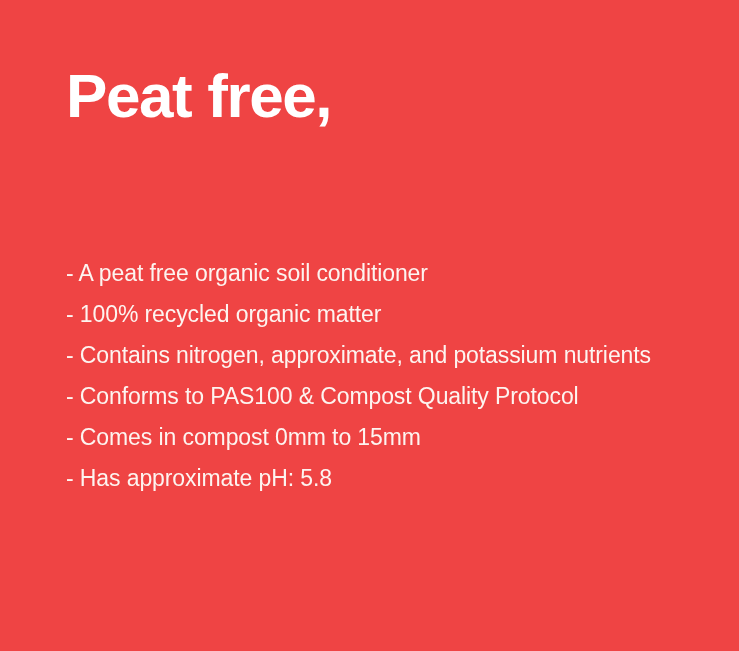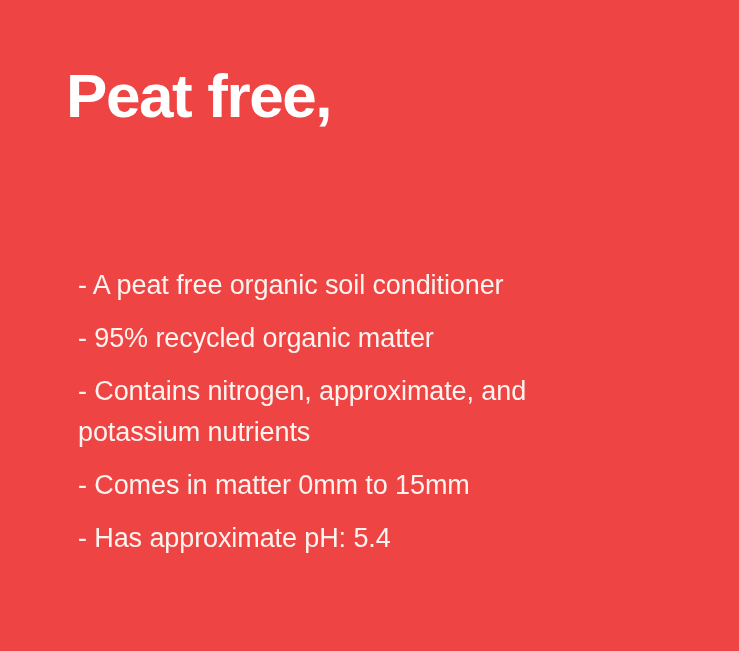--- a/index.html
+++ b/index.html
@@ -53,42 +53,43 @@
     position: absolute;
     top: 253px;
     left: 0;
     margin: 0;
     padding: 0;
     list-style: none;
     width: 600px;
   }
   .feature-list .feature-item {
     display: block;
-    margin: 12px;
+    margin: 0;
     padding: 0;
     color: #fdf4f0;
     font-family: "Liberation Sans", sans-serif;
     font-weight: 400;
-    font-size: 27px;
+    font-size: 23px;
     line-height: 41px;
     letter-spacing: -0.1px;
   }
 </style>
 </head>
 <body>
 
 <div class="promo-card">
   <div class="card-inner">
 
     <h1 class="headline">
       <span class="hl-line">Peat free,</span>
     </h1>
 
     <ul class="feature-list">
       <li class="feature-item">- A peat free organic soil conditioner</li>
-      <li class="feature-item">- 95% recycled organic matter</li>
+      <li class="feature-item">- 100% recycled organic matter</li>
       <li class="feature-item">- Contains nitrogen, approximate, and potassium nutrients</li>
-      <li class="feature-item">- Comes in matter 0mm to 15mm</li>
-      <li class="feature-item">- Has approximate pH: 5.4</li>
+      <li class="feature-item">- Conforms to PAS100 &amp; Compost Quality Protocol</li>
+      <li class="feature-item">- Comes in compost 0mm to 15mm</li>
+      <li class="feature-item">- Has approximate pH: 5.8</li>
     </ul>
 
   </div>
 </div>
 
 </body></html>

